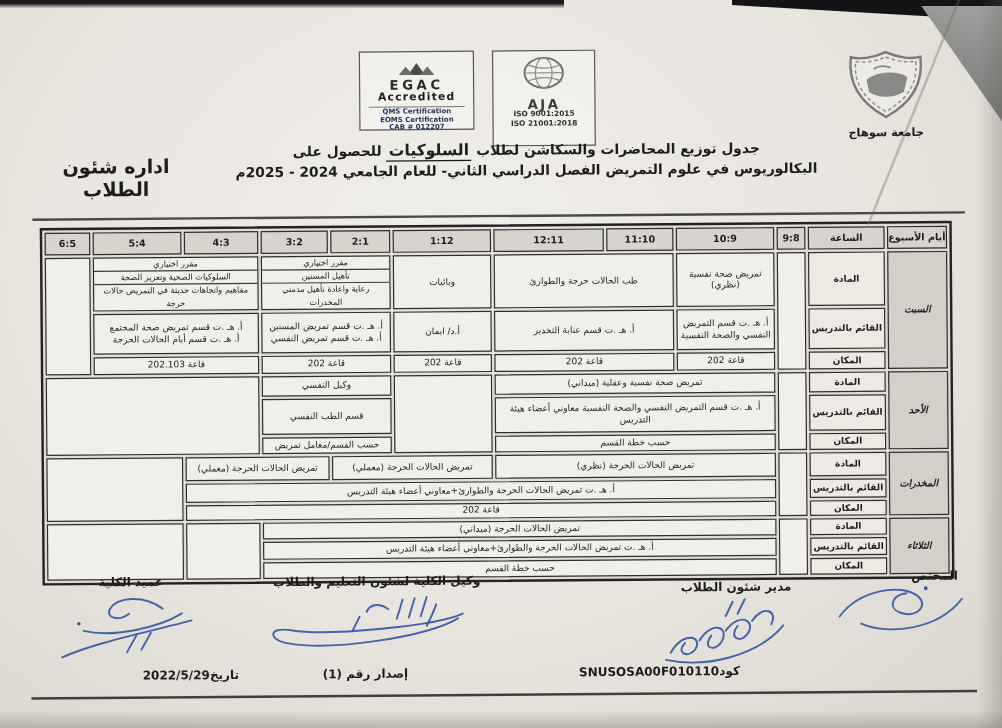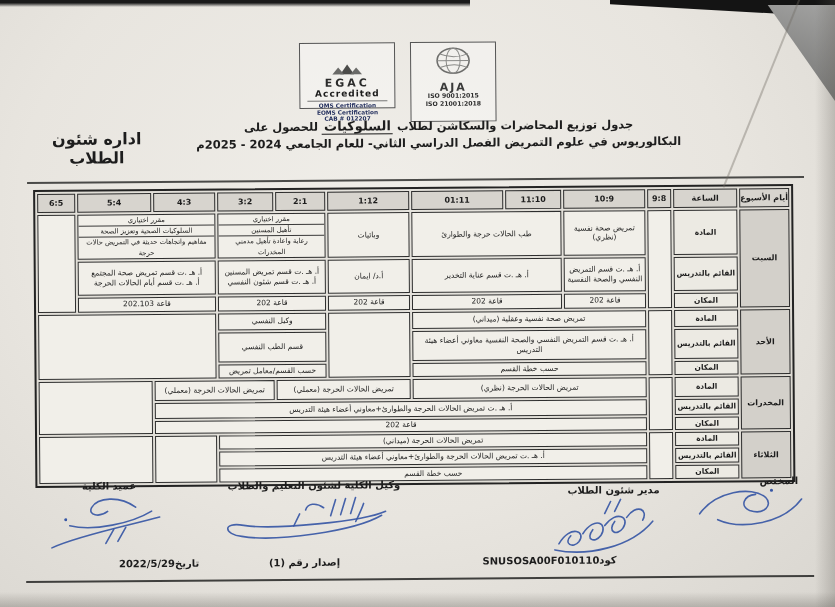--- a/index.html
+++ b/index.html
@@ -19,39 +19,39 @@
   .rshade{position:absolute;right:0;top:0;width:20px;height:100%;
           background:linear-gradient(to left,rgba(90,86,80,.28),rgba(90,86,80,0));}
   .bshade{position:absolute;bottom:0;left:0;width:100%;height:15px;
           background:linear-gradient(to top,rgba(90,86,80,.32),rgba(90,86,80,0));}
   #content{position:absolute;left:0;top:0;width:835px;height:607px;
           transform:rotate(-0.45deg);transform-origin:50% 50%;}
   .abs{position:absolute;}
   .ctr{text-align:center;}
   
   .badge{border:1px solid #555;background:rgba(255,255,255,.35);box-sizing:border-box;}
-  #egac{left:301px;top:42px;width:96px;height:66px;padding:16px 3px;}
+  #egac{left:301px;top:42px;width:96px;height:66px;padding:4px 3px;}
   .egac-name{font-weight:bold;font-size:11px;letter-spacing:3px;color:#2b2b2b;line-height:10px;}
   .egac-acc{font-weight:bold;font-size:9px;color:#1c1c1c;letter-spacing:1px;line-height:10px;}
   .egac-line{font-size:5.8px;font-weight:bold;color:#24305e;line-height:6.6px;}
   #aja{left:412px;top:42px;width:86px;height:80px;padding:2px;}
   .aja-name{font-weight:bold;font-size:11px;color:#3a3a3a;letter-spacing:2px;line-height:9px;}
   .iso-line{font-size:6.2px;font-weight:bold;color:#2e2e2e;line-height:7.5px;}
   .arabic-label{font-weight:bold;font-size:16px;}
   #title-block{left:195px;top:117px;width:490px;line-height:17px;font-size:11.5px;font-weight:bold;direction:rtl;}
   #title-block .emph{font-size:13px;border-bottom:1.6px solid #1a1a1a;padding:0 2px;}
   .hline{background:#4a4a48;height:1.5px;}
   
   #tablewrap{left:34px;top:187px;}
   table.sched{border:2px solid #232323;border-collapse:separate;border-spacing:2px;
         table-layout:fixed;direction:rtl;background:rgba(210,206,199,.35);}
   table.sched td,table.sched th{border:1.5px solid #2e2e2e;vertical-align:middle;text-align:center;
         padding:0;overflow:hidden;box-sizing:border-box;}
   th.time-h{background:#d7d4ce;font-size:8px;font-weight:bold;white-space:nowrap;}
-  td.day-cell{background:#d3d0ca;font-size:8px;font-weight:bold;}
+  td.day-cell{background:#d3d0ca;font-size:8px;font-weight:bold;font-style:italic;}
   td.label-cell{background:#ecead f;}
   td.label-cell{background:#eceae3;font-size:7.5px;font-weight:bold;white-space:nowrap;}
   td.cell{background:#f1efe9;font-size:7.5px;}
   .ln{padding:0 2px;line-height:1.28;}
   .ln.dv{font-size:6.8px;line-height:1.5;}
   .ln.dv:not(:last-child){border-bottom:1px solid #3a3a3a;}
   
   .sig-label{font-weight:bold;font-size:10px;direction:rtl;white-space:nowrap;}
   .ink{stroke:#3757a5;stroke-width:1.6;fill:none;stroke-linecap:round;opacity:.92;}
   
@@ -86,20 +86,29 @@
         <ellipse cx="22" cy="16" rx="16" ry="12.5" stroke="#6e6e6c" stroke-width="1.6" fill="none"></ellipse>
         <ellipse cx="22" cy="16" rx="7" ry="12.5" stroke="#8a8a88" stroke-width="1" fill="none"></ellipse>
         <line x1="6" y1="16" x2="38" y2="16" stroke="#8a8a88" stroke-width="1"></line>
         <path d="M8,9 C18,13 28,13 37,9 M8,23 C18,19 28,19 37,23" stroke="#8a8a88" stroke-width="1" fill="none"></path>
       </svg>
       <div class="aja-name">AJA</div>
       <div class="iso-line">ISO 9001:2015</div>
       <div class="iso-line">ISO 21001:2018</div>
     </div>
 
+    <div class="abs ctr" style="left:698px;top:44px;width:84px;">
+      <svg width="68" height="58" viewBox="0 0 68 58">
+        <path d="M34,2 C45,7 56,8 63,6 C65,23 60,42 34,56 C8,42 3,23 5,6 C12,8 23,7 34,2 Z" stroke="#7c7a76" stroke-width="2" fill="rgba(255,255,255,0.25)"></path>
+        <path d="M34,6 C44,10 53,11 59,9.5 C60.5,24 56,39 34,51.5 C12,39 7.5,24 9,9.5 C15,11 24,10 34,6 Z" stroke="#8e8c88" stroke-width="1.2" fill="none" stroke-dasharray="3,2.2"></path>
+        <path d="M18,25 C26,18 44,17 52,23 L49,35 C40,41 27,40 20,35 Z" fill="#8b8987"></path>
+        <path d="M24,16 C28,13 34,13 38,15" stroke="#8b8987" stroke-width="1.6" fill="none"></path>
+      </svg>
+      <div class="arabic-label ctr" style="font-size:9.5px;margin-top:2px;">جامعة سوهاج</div>
+    </div>
 
     <div class="abs ctr" id="title-block">
       <div><span>جدول توزيع المحاضرات والسكاشن لطلاب </span><span class="emph">السلوكيات</span><span> للحصول على</span></div>
       <div>البكالوريوس في علوم التمريض الفصل الدراسي الثاني- للعام الجامعي 2024  -  2025م</div>
     </div>
 
     <div class="abs hline" style="left:28px;top:179px;width:777px;"></div>
 
     <div class="abs" id="tablewrap">
       <table class="sched" id="schedule-table">
@@ -117,21 +126,21 @@
             <col style="width: 74px;">
             <col style="width: 38px;">
           </colgroup>
           <thead>
             <tr style="height: 19px;">
               <th class="time-h">أيام الأسبوع</th>
               <th class="time-h">الساعة</th>
               <th class="time-h">9:8</th>
               <th class="time-h">10:9</th>
               <th class="time-h">11:10</th>
-              <th class="time-h">01:11</th>
+              <th class="time-h">12:11</th>
               <th class="time-h">1:12</th>
               <th class="time-h">2:1</th>
               <th class="time-h">3:2</th>
               <th class="time-h">4:3</th>
               <th class="time-h">5:4</th>
               <th class="time-h">6:5</th>
             </tr>
           </thead>
           <tbody>
             <tr style="height: 36px;">
@@ -167,21 +176,21 @@
                 <div class="ln">النفسي والصحة النفسية</div>
               </td>
               <td class="cell" colspan="2">
                 <div class="ln">أ. هـ .ت قسم عناية التخدير</div>
               </td>
               <td class="cell">
                 <div class="ln">أ.د/ ايمان</div>
               </td>
               <td class="cell" colspan="2">
                 <div class="ln">أ. هـ .ت قسم تمريض المسنين</div>
-                <div class="ln">أ. هـ .ت قسم شئون النفسي</div>
+                <div class="ln">أ. هـ .ت قسم تمريض النفسي</div>
               </td>
               <td class="cell" colspan="2">
                 <div class="ln">أ. هـ .ت قسم تمريض صحة المجتمع</div>
                 <div class="ln">أ. هـ .ت قسم أيام الحالات الحرجة</div>
               </td>
             </tr>
             <tr style="height: 15px;">
               <td class="label-cell">المكان</td>
               <td class="cell">
                 <div class="ln">قاعة 202</div>

